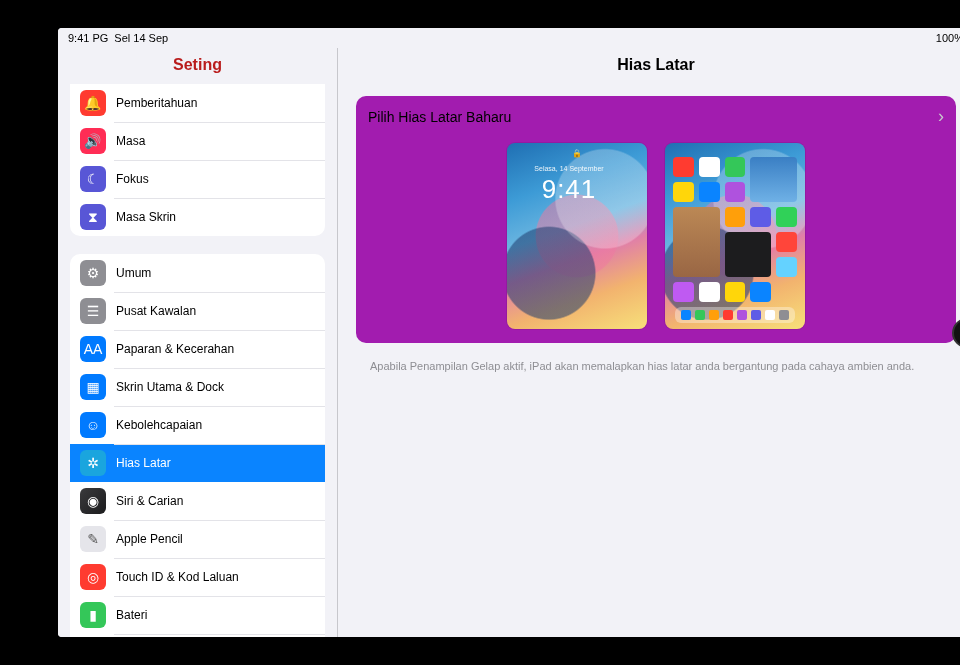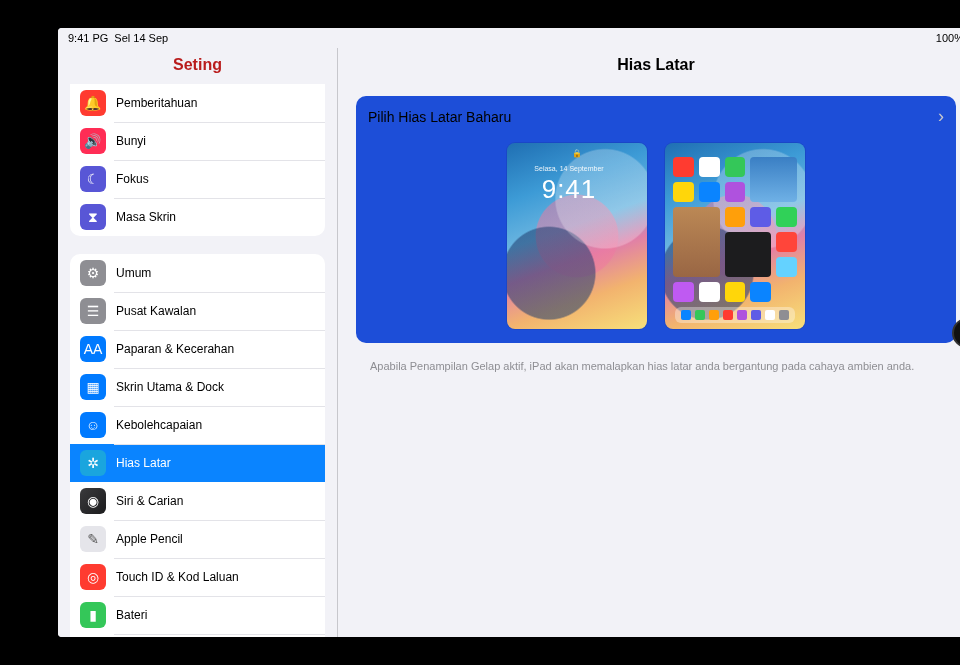--- a/index.html
+++ b/index.html
@@ -128,21 +128,21 @@
   }
   .detail-header {
     text-align: center;
     font-size: 16px;
     font-weight: 600;
     padding: 8px 0 10px;
     color: #000;
   }
   .detail-body { padding: 12px 18px; }
   .card {
-    background: #1d4ed8;
+    background: #a21caf;
     border-radius: 10px;
     overflow: hidden;
     margin-bottom: 16px;
   }
   .card-row {
     display: flex;
     align-items: center;
     justify-content: space-between;
     padding: 10px 12px;
     min-height: 40px;
@@ -259,21 +259,21 @@
         <div class="sidebar-header">Seting</div>
         <div class="sidebar-scroll">
           <div id="sidebar-groups">
               <div class="group first">
                 <div class="row">
                   <div class="row-icon ic-red">🔔</div>
                   <div class="row-label">Pemberitahuan</div>
                 </div>
                 <div class="row">
                   <div class="row-icon ic-pink">🔊</div>
-                  <div class="row-label">Bunyi</div>
+                  <div class="row-label">Masa</div>
                 </div>
                 <div class="row">
                   <div class="row-icon ic-purple">☾</div>
                   <div class="row-label">Fokus</div>
                 </div>
                 <div class="row">
                   <div class="row-icon ic-purple">⧗</div>
                   <div class="row-label">Masa Skrin</div>
                 </div>
               </div>

